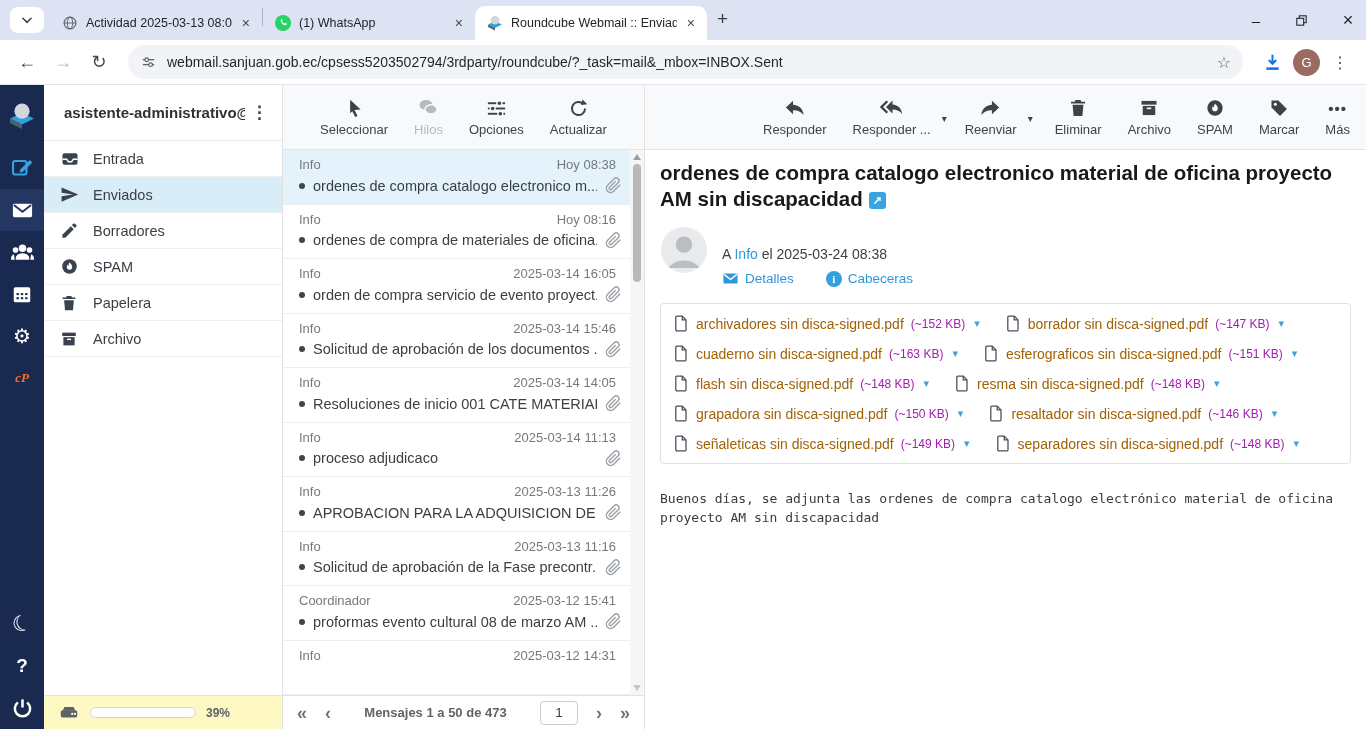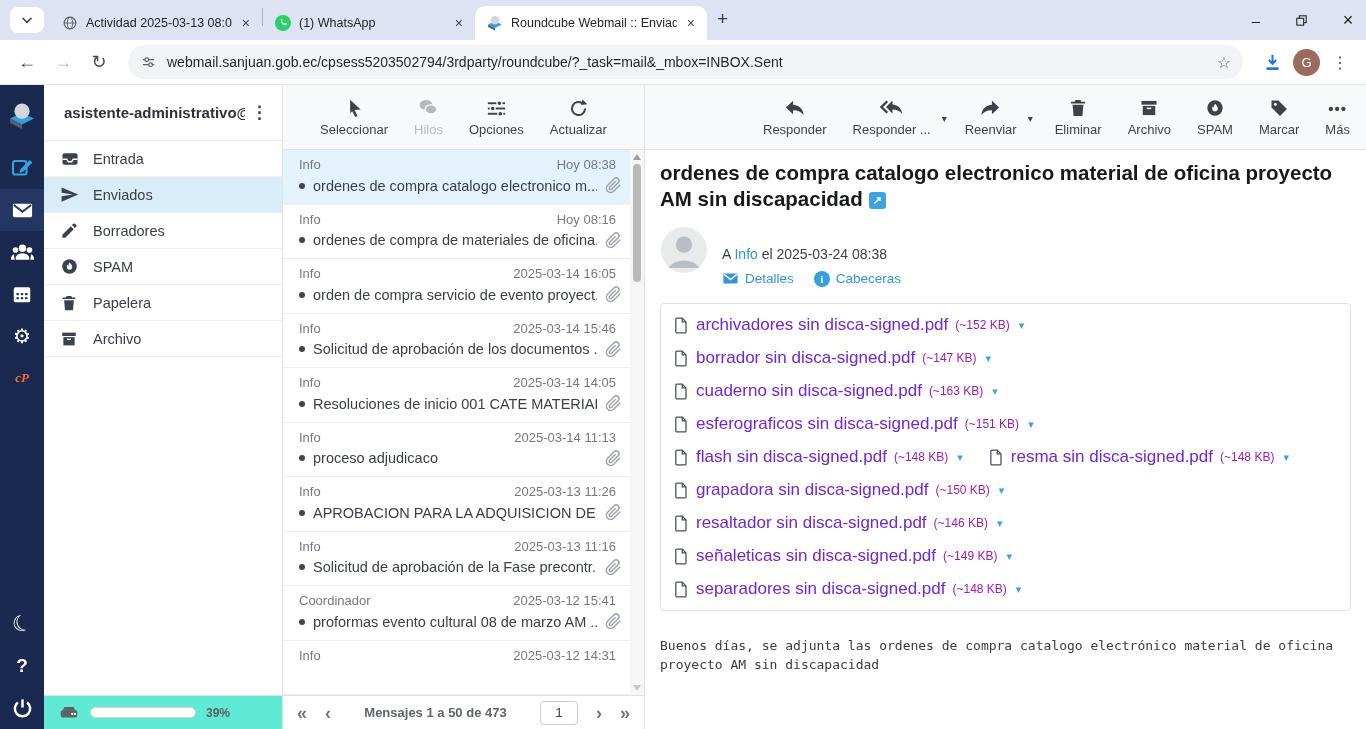--- a/index.html
+++ b/index.html
@@ -41,21 +41,21 @@
   .help-glyph{font-size:19px;font-weight:bold}
   .power{color:#e25561}
   
   .folderpane{width:239px;border-right:1px solid #e2e2e2;position:relative;flex:none;background:#fff}
   .acct{height:56px;display:flex;align-items:center;padding:0 8px 0 20px;border-bottom:1px solid #e9e9e9}
   .acct .email{flex:1;font-size:15px;font-weight:bold;color:#2e3135;white-space:nowrap;overflow:hidden}
   .acct .dots{color:#3c4043;font-size:17px;font-weight:bold;padding:0 6px}
   .folder{height:36px;display:flex;align-items:center;gap:13px;padding:0 16px;border-bottom:1px solid #efefef;font-size:14.5px;color:#3a3f45}
   .folder .ficon{width:20px;color:#39424e;flex:none}
   .folder.sel{background:#d9edf9}
-  .quota{position:absolute;left:0;right:0;bottom:0;height:34px;border-top:1px solid #e2e2e2;display:flex;align-items:center;gap:10px;padding:0 14px;background:#5eead4}
+  .quota{position:absolute;left:0;right:0;bottom:0;height:34px;border-top:1px solid #e2e2e2;display:flex;align-items:center;gap:10px;padding:0 14px;background:#fef9c3}
   .qbar{width:106px;height:11px;border:1px solid #d4d4d4;border-radius:6px;background:#fff;overflow:hidden}
   .qfill{height:100%;background:#85c2ec;border-radius:6px 0 0 6px}
   .qtext{font-size:12px;color:#5d6267;font-weight:bold}
   
   .listpane{width:362px;border-right:1px solid #e2e2e2;display:flex;flex-direction:column;flex:none;background:#fff}
   .ltoolbar{height:65px;background:#f8f9fa;border-bottom:1px solid #e4e4e4;display:flex;align-items:center;justify-content:center;gap:26px;flex:none}
   .tbtn{display:flex;flex-direction:column;align-items:center;gap:3px;color:#3e4349;font-size:13px;position:relative}
   .tbtn .ti{height:22px;display:flex;align-items:center;justify-content:center}
   .tbtn.disabled{color:#b7babd}
   .tbtn .caret{position:absolute;right:-13px;top:8px;font-size:10px;color:#3e4349}
@@ -84,26 +84,26 @@
   .readpane{flex:1;display:flex;flex-direction:column;background:#fff;min-width:0}
   .rtoolbar{height:65px;background:#f8f9fa;border-bottom:1px solid #e4e4e4;display:flex;align-items:center;gap:26px;padding-left:118px;flex:none}
   .rtoolbar .gap{margin-left:12px}
   .rcontent{flex:1;padding:10px 15px 0 15px;overflow:hidden}
   .subject{font-size:20.5px;font-weight:bold;color:#17191c;line-height:26px;max-width:700px}
   .extlink{display:inline-flex;width:17px;height:17px;background:#3aa3e2;border-radius:3px;color:#fff;font-size:11px;align-items:center;justify-content:center;vertical-align:2px;margin-left:6px;font-weight:bold}
   .meta{display:flex;gap:14px;margin-top:14px;align-items:flex-start}
   .meta-av{width:48px;height:48px;flex:none}
   .meta-l1{font-size:14px;color:#3c4043;margin-top:20px}
   .meta-l1 .lnk{color:#2f96dc}
-  .meta-l2{display:flex;gap:20px;margin-top:8px;align-items:center}
+  .meta-l2{display:flex;gap:32px;margin-top:8px;align-items:center}
   .mact{display:flex;gap:6px;align-items:center;color:#2f96dc;font-size:13.5px}
   .icircle{width:16px;height:16px;border-radius:50%;background:#33a0e0;color:#fff;font-size:11px;font-weight:bold;display:flex;align-items:center;justify-content:center;font-family:"Liberation Serif",serif}
   .attbox{margin-top:16px;border:1px solid #dfe1e3;border-radius:4px;padding:11px 13px;display:flex;flex-wrap:wrap;column-gap:26px;row-gap:13px;max-width:707px}
   .att{display:flex;align-items:center;gap:7px}
-  .att .aname{font-size:17px;color:#6d28d9}
+  .att .aname{font-size:14px;color:#a16207}
   .att .asize{font-size:12px;color:#a21caf}
   .att .acaret{color:#3fa0e0;font-size:11px;margin-left:2px}
   .pdfi{color:#475059;flex:none}
   .bodytxt{margin-top:25px;font-family:"DejaVu Sans Mono","Liberation Mono",monospace;font-size:13px;line-height:19px;color:#3b3b3b;max-width:692px}
   .envd{color:#3c4043}
   .envb{color:#2f96dc}
 </style>
 </head>
 <body>
 

